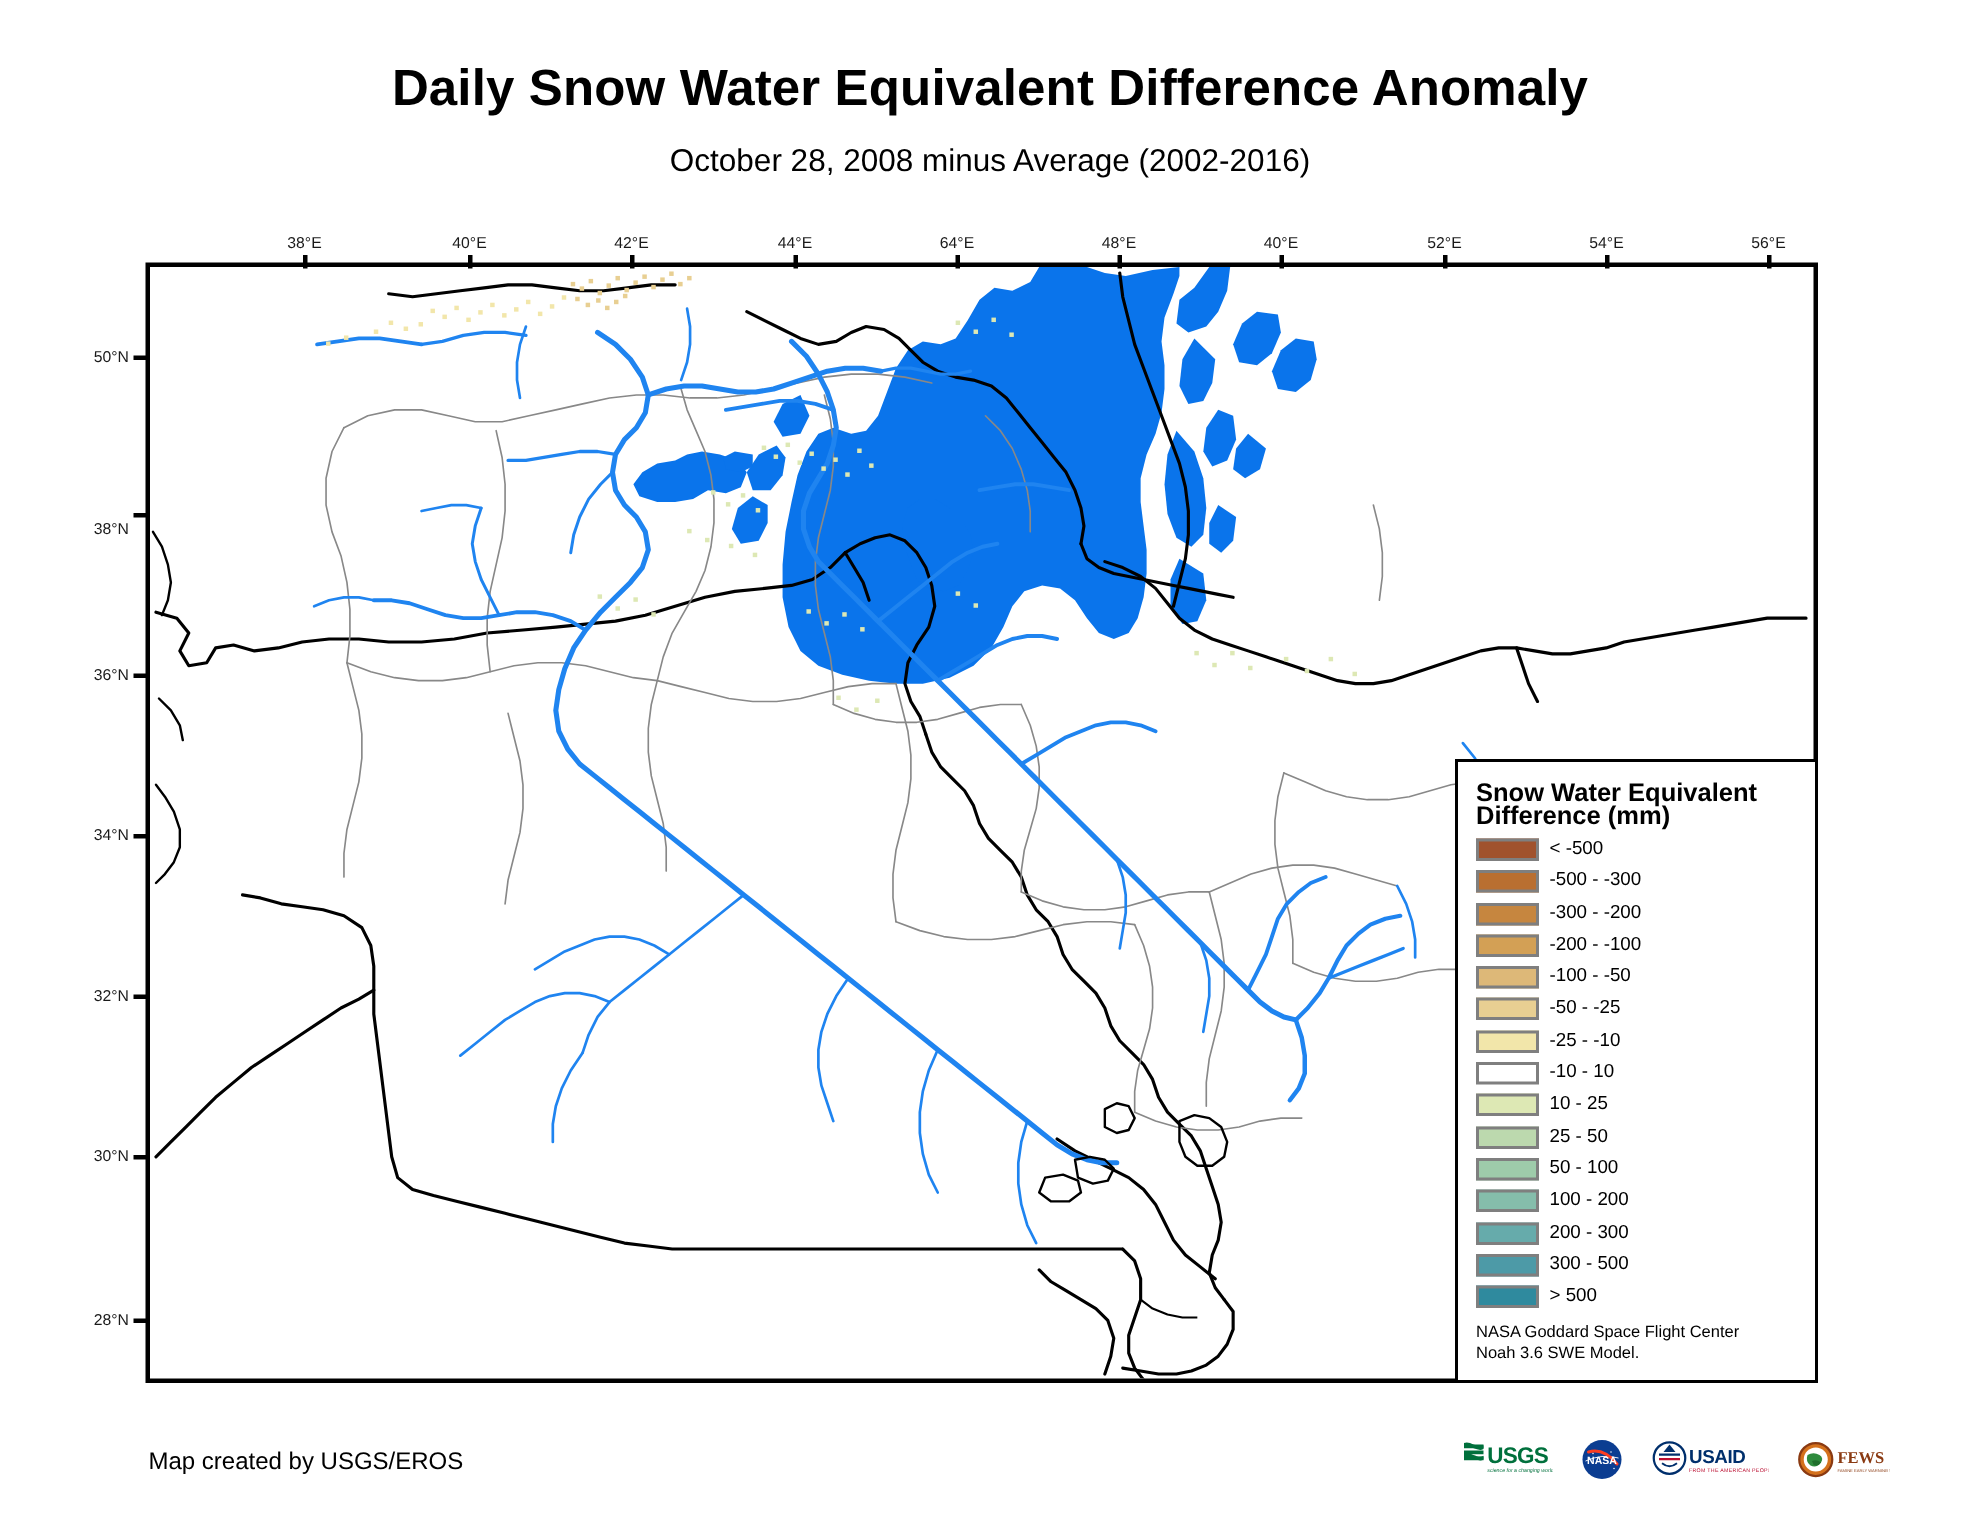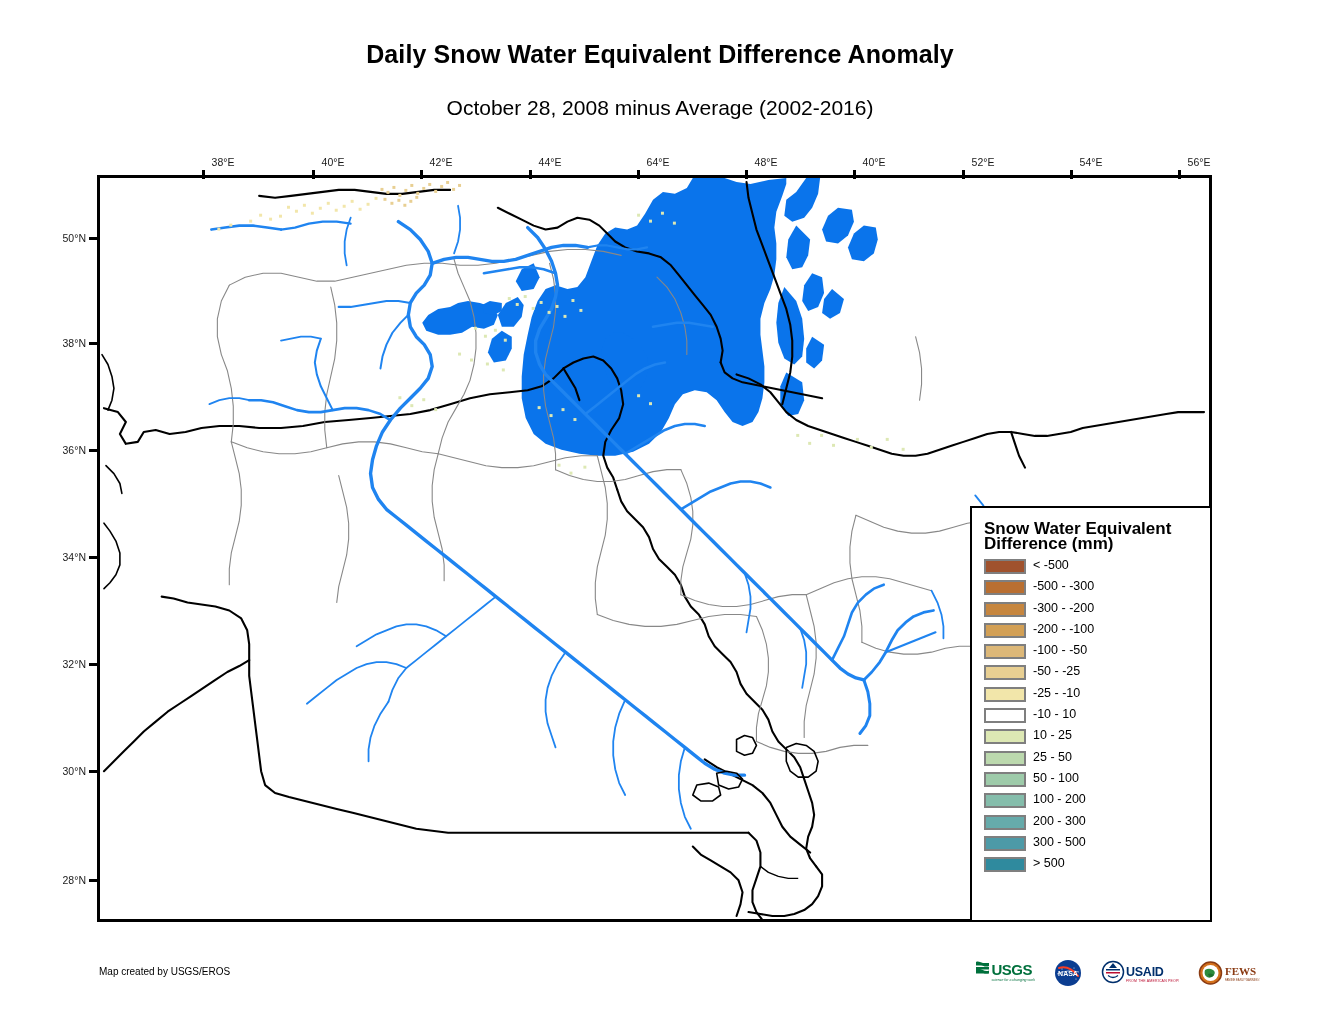--- a/index.html
+++ b/index.html
@@ -1,52 +1,52 @@
 <!DOCTYPE html>
 <html><head>
 <meta charset="utf-8">
 <style>
   html,body{margin:0;padding:0;background:#ffffff;}
   body{width:1320px;height:1020px;position:relative;overflow:hidden;
        font-family:"Liberation Sans","DejaVu Sans",sans-serif;color:#000;}
 
   
   #title{position:absolute;left:0;top:40px;width:1320px;text-align:center;
-         font-size:25px;font-weight:bold;letter-spacing:.1px;}
+         font-size:34px;font-weight:bold;letter-spacing:.1px;}
   #subtitle{position:absolute;left:0;top:96px;width:1320px;text-align:center;
             font-size:21px;font-weight:normal;}
 
   
   #map-frame{position:absolute;left:97px;top:175px;width:1115px;height:747px;
              border:3px solid #000;box-sizing:border-box;background:#fff;overflow:hidden;}
   #map-svg{position:absolute;left:0;top:0;width:100%;height:100%;display:block;}
 
   
   .tick-lbl{position:absolute;font-size:10.5px;color:#1a1a1a;white-space:nowrap;}
-  .lon-lbl{transform:translateX(-50%);top:156px;margin-left:20px;}
+  .lon-lbl{transform:translateX(-50%);top:156px;}
   .lat-lbl{transform:translateY(-50%);text-align:right;}
   .tick-mark{position:absolute;background:#000;}
   .lon-tick{width:3px;height:9px;top:170px;transform:translateX(-1px);}
   .lat-tick{height:3px;width:9px;left:89px;transform:translateY(-1px);}
 
   
   #legend{position:absolute;left:970px;top:506px;width:242px;height:416px;
           background:#fff;border:2px solid #000;box-sizing:border-box;}
   #legend-title{position:absolute;left:12px;top:13px;width:215px;
                 font-size:17px;font-weight:bold;line-height:15px;}
   #legend-items{position:absolute;left:12px;top:51px;width:220px;}
   .leg-row{display:flex;height:21.3px;}
   .leg-sw{width:42px;height:15px;border:2px solid #7f7f7f;box-sizing:border-box;
           flex:0 0 auto;margin-right:7px;}
   .leg-lbl{font-size:12.5px;color:#000;white-space:nowrap;line-height:1;}
   #legend-credit{position:absolute;left:12px;bottom:11px;width:225px;
                  font-size:11px;line-height:13.5px;color:#000;}
 
   
-  #footer-credit{position:absolute;left:99px;top:966px;font-size:10px;}
+  #footer-credit{position:absolute;left:99px;top:966px;font-size:16px;}
   #logos{position:absolute;left:975px;top:956px;width:232px;height:34px;
          display:flex;align-items:center;gap:19px;}
   .logo{flex:0 0 auto;display:block;}
 </style>
 </head>
 <body>
 
 <div id="title">Daily Snow Water Equivalent Difference Anomaly</div>
 <div id="subtitle">October 28, 2008 minus Average (2002-2016)</div>
 
@@ -520,21 +520,21 @@
 <div class="tick-mark lon-tick" style="left:421px"></div>
 <div class="tick-mark lon-tick" style="left:530px"></div>
 <div class="tick-mark lon-tick" style="left:638px"></div>
 <div class="tick-mark lon-tick" style="left:746px"></div>
 <div class="tick-mark lon-tick" style="left:854px"></div>
 <div class="tick-mark lon-tick" style="left:963px"></div>
 <div class="tick-mark lon-tick" style="left:1071px"></div>
 <div class="tick-mark lon-tick" style="left:1179px"></div>
 
 <div class="tick-lbl lat-lbl" style="left:40px;width:46px;top:238px">50°N</div>
-<div class="tick-lbl lat-lbl" style="left:40px;width:46px;top:343px">38°N</div>
+<div class="tick-lbl lat-lbl" style="left:40px;width:46px;top:353px">38°N</div>
 <div class="tick-lbl lat-lbl" style="left:40px;width:46px;top:450px">36°N</div>
 <div class="tick-lbl lat-lbl" style="left:40px;width:46px;top:557px">34°N</div>
 <div class="tick-lbl lat-lbl" style="left:40px;width:46px;top:664px">32°N</div>
 <div class="tick-lbl lat-lbl" style="left:40px;width:46px;top:771px">30°N</div>
 <div class="tick-lbl lat-lbl" style="left:40px;width:46px;top:880px">28°N</div>
 
 <div class="tick-mark lat-tick" style="top:238px"></div>
 <div class="tick-mark lat-tick" style="top:343px"></div>
 <div class="tick-mark lat-tick" style="top:450px"></div>
 <div class="tick-mark lat-tick" style="top:557px"></div>
@@ -602,20 +602,24 @@
       </div>
       <div class="leg-row">
         <div class="leg-sw" style="background: rgb(77, 154, 167);"></div>
         <div class="leg-lbl">300 - 500</div>
       </div>
       <div class="leg-row">
         <div class="leg-sw" style="background: rgb(47, 138, 158);"></div>
         <div class="leg-lbl">&gt; 500</div>
       </div>
     </div>
+  <div id="legend-credit">
+    <div>NASA Goddard Space Flight Center</div>
+    <div>Noah 3.6 SWE Model.</div>
+  </div>
 </div>
 
 <div id="footer-credit">Map created by USGS/EROS</div>
 
 <div id="logos">
 
   <svg class="logo" width="60" height="28" viewBox="0 0 120 56">
     <rect x="0" y="0" width="120" height="56" fill="#ffffff"></rect>
     <g fill="#00703c">
       <path d="M2 8 h26 v5 h-26z M2 16 h26 v5 h-26z M2 24 h26 v5 h-26z"></path>

